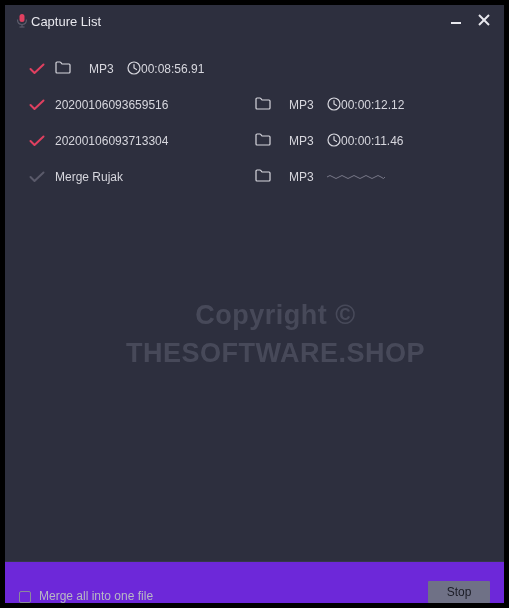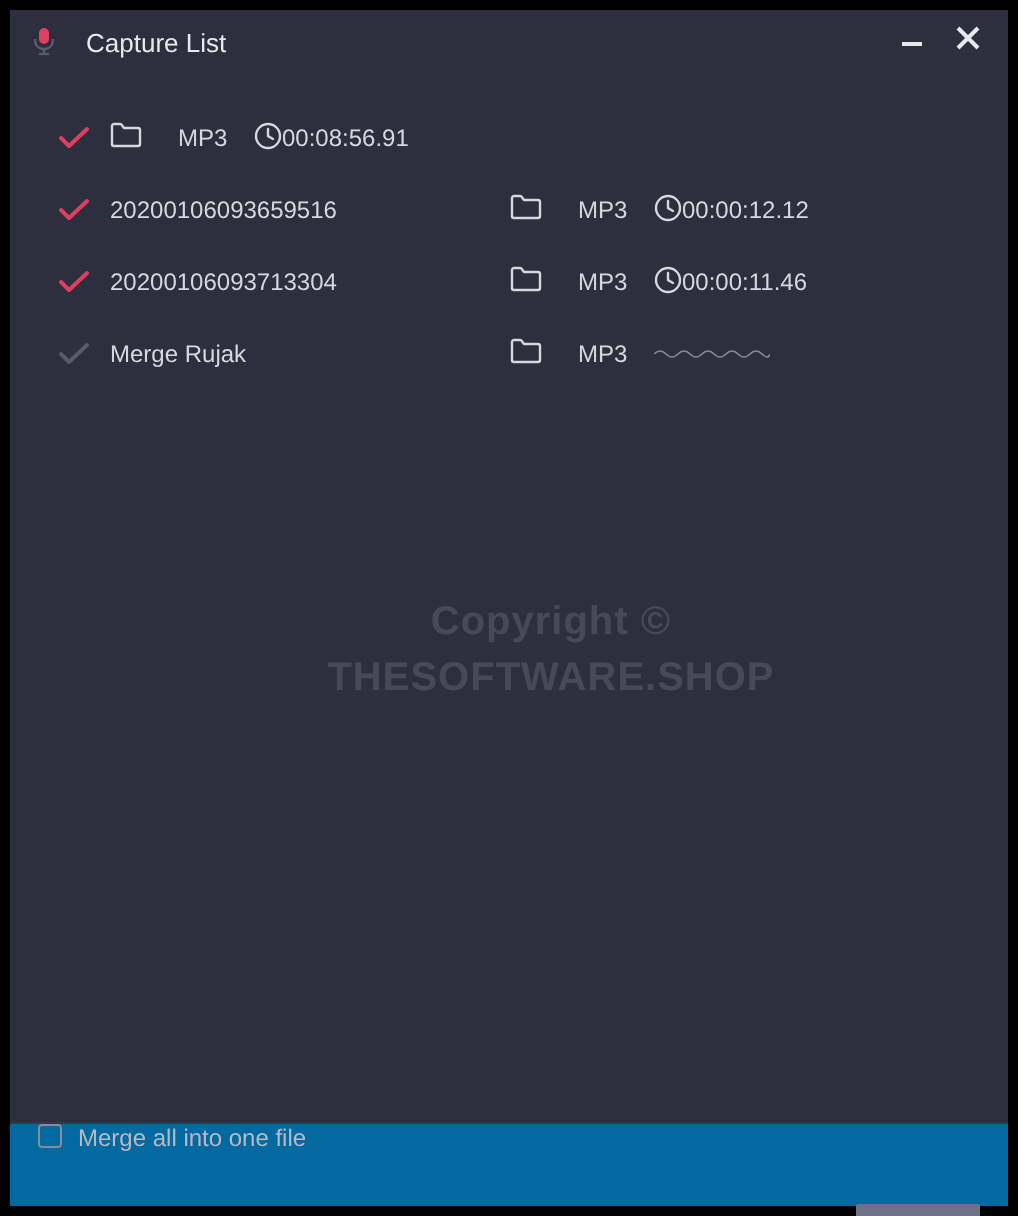--- a/index.html
+++ b/index.html
@@ -22,21 +22,21 @@
       height: 598px;
       background: #2d2f3e;
       display: flex;
       flex-direction: column;
     }
     .titlebar {
       height: 32px;
       display: flex;
       align-items: center;
       padding: 0 8px;
-      gap: 12px;
+      gap: 0;
     }
     .app-icon {
       width: 18px;
       height: 18px;
       display: flex;
       align-items: center;
       justify-content: center;
     }
     .title-text {
       color: #e8e8ee;
@@ -115,34 +115,34 @@
     .folder-icon, .clock-icon {
       flex-shrink: 0;
     }
     .watermark {
       position: absolute;
       top: 260px;
       left: 0;
       right: 0;
       text-align: center;
       color: rgba(140, 142, 160, 0.28);
-      font-size: 20px;
+      font-size: 27px;
       font-weight: 600;
       line-height: 1.4;
       pointer-events: none;
       user-select: none;
       letter-spacing: 0.5px;
       margin-left: 42px;
     }
     .footer {
       height: 42px;
-      background: #0369a1;
+      background: #6d28d9;
       border-top: 1px solid #35374a;
       display: flex;
-      align-items: flex-start;
+      align-items: flex-end;
       padding: 0 14px;
       gap: 8px;
     }
     .checkbox {
       width: 12px;
       height: 12px;
       border: 1px solid #8a8a9a;
       border-radius: 2px;
       cursor: pointer;
     }

